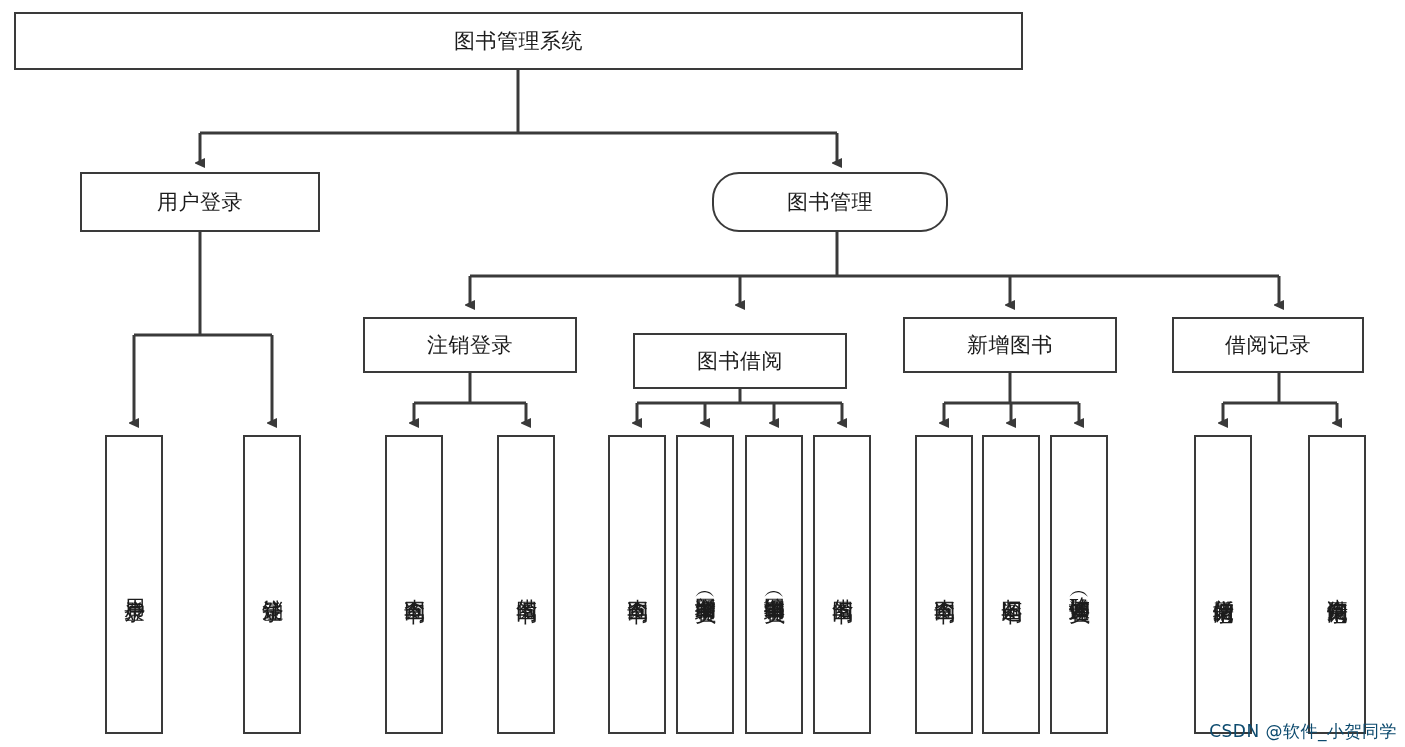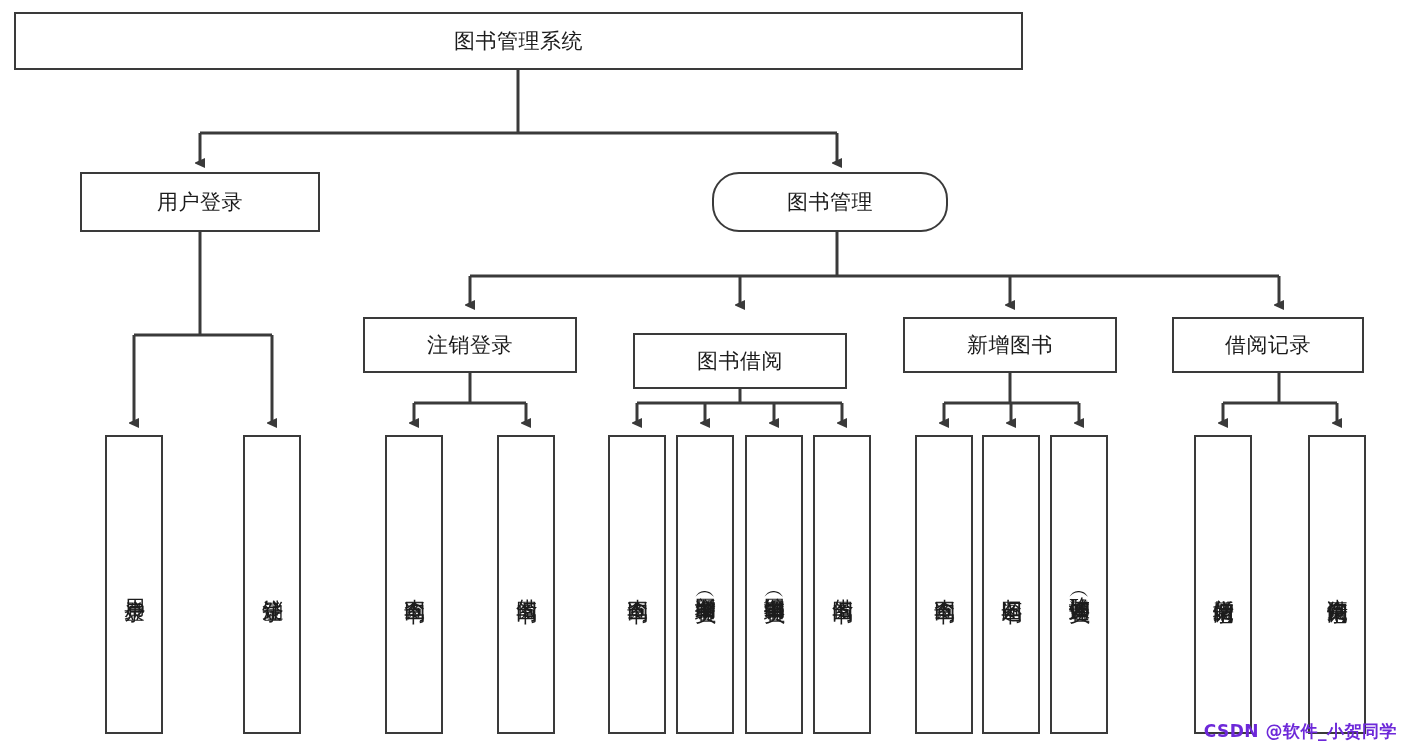--- a/index.html
+++ b/index.html
@@ -62,24 +62,23 @@
   }
   .node.leaf.tall .node-label {
     letter-spacing: 1px;
     line-height: 1.2;
   }
   #watermark {
     position: absolute;
     right: 8px;
     bottom: 4px;
     font-size: 17px;
-    color: #6d28d9;
+    color: #0c4a6e;
     white-space: nowrap;
     letter-spacing: 0.5px;
-    font-weight: bold;
   }
 </style>
 </head>
 <body>
 
 <div id="canvas">
 
   <svg id="edges" viewBox="0 0 1405 747" xmlns="http://www.w3.org/2000/svg">
     <defs>
       <marker id="arrow" markerWidth="10" markerHeight="10" refX="5" refY="5" orient="auto" markerUnits="userSpaceOnUse">

